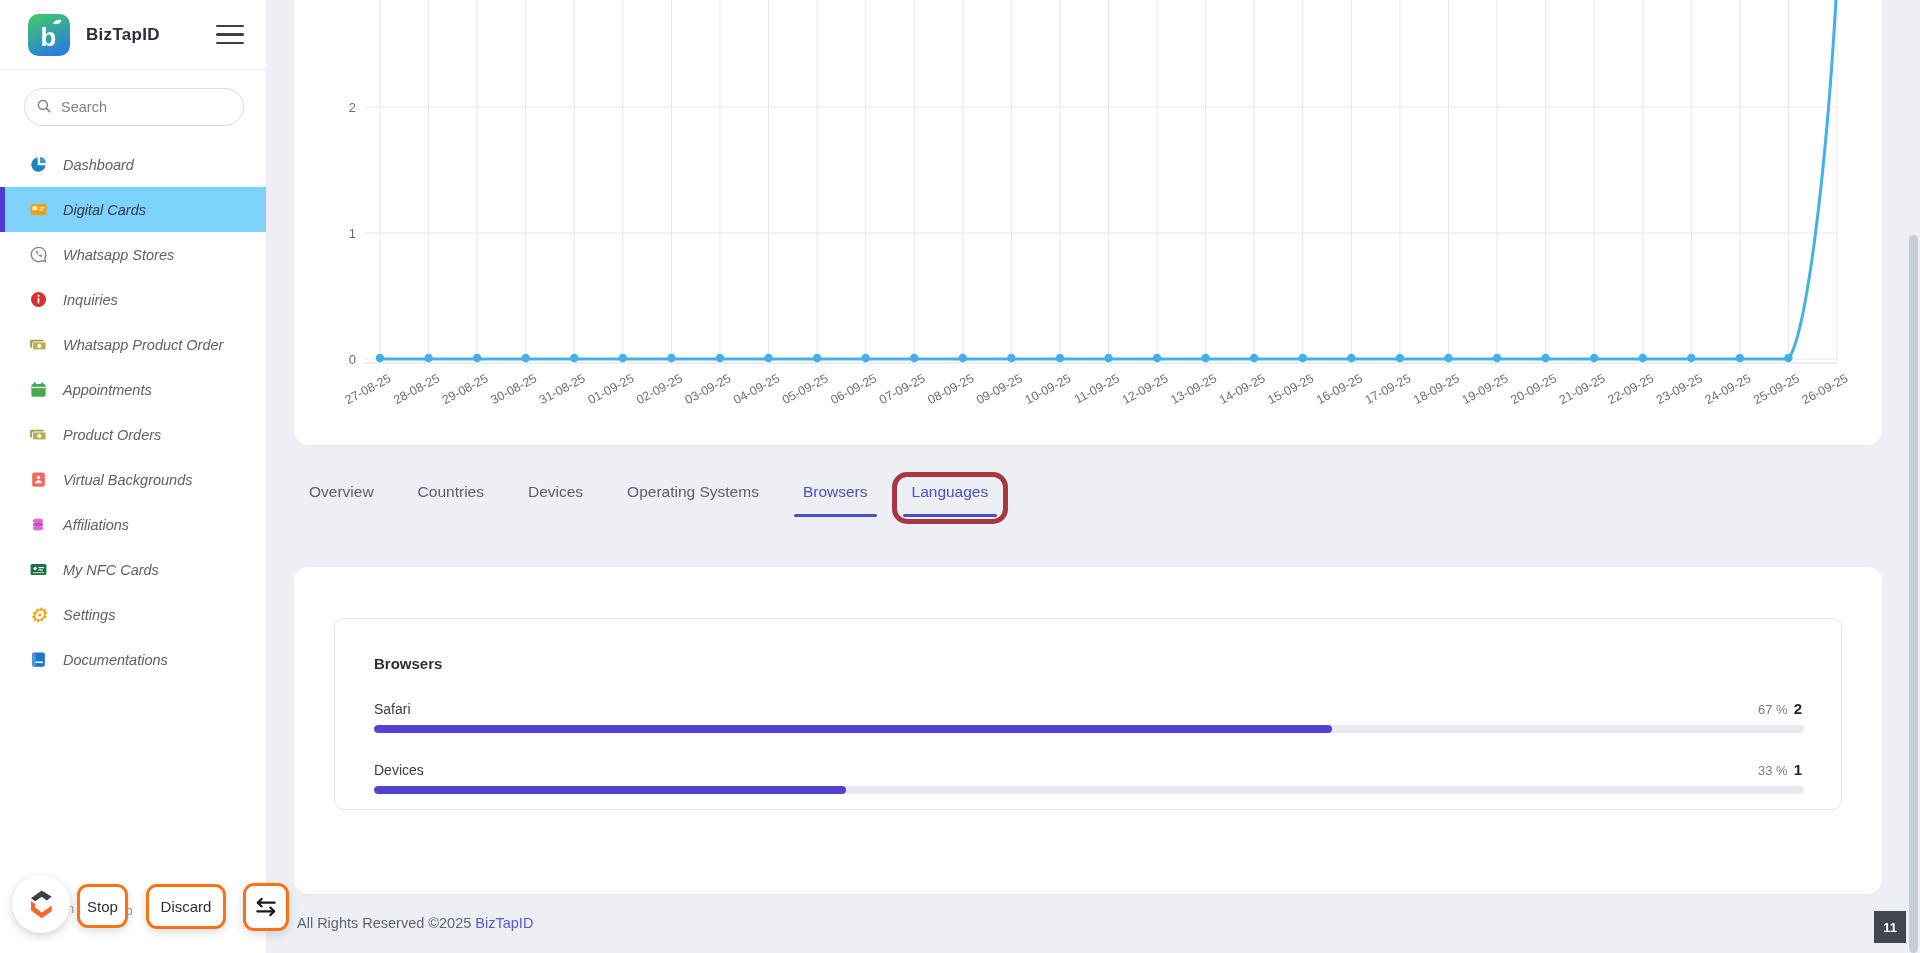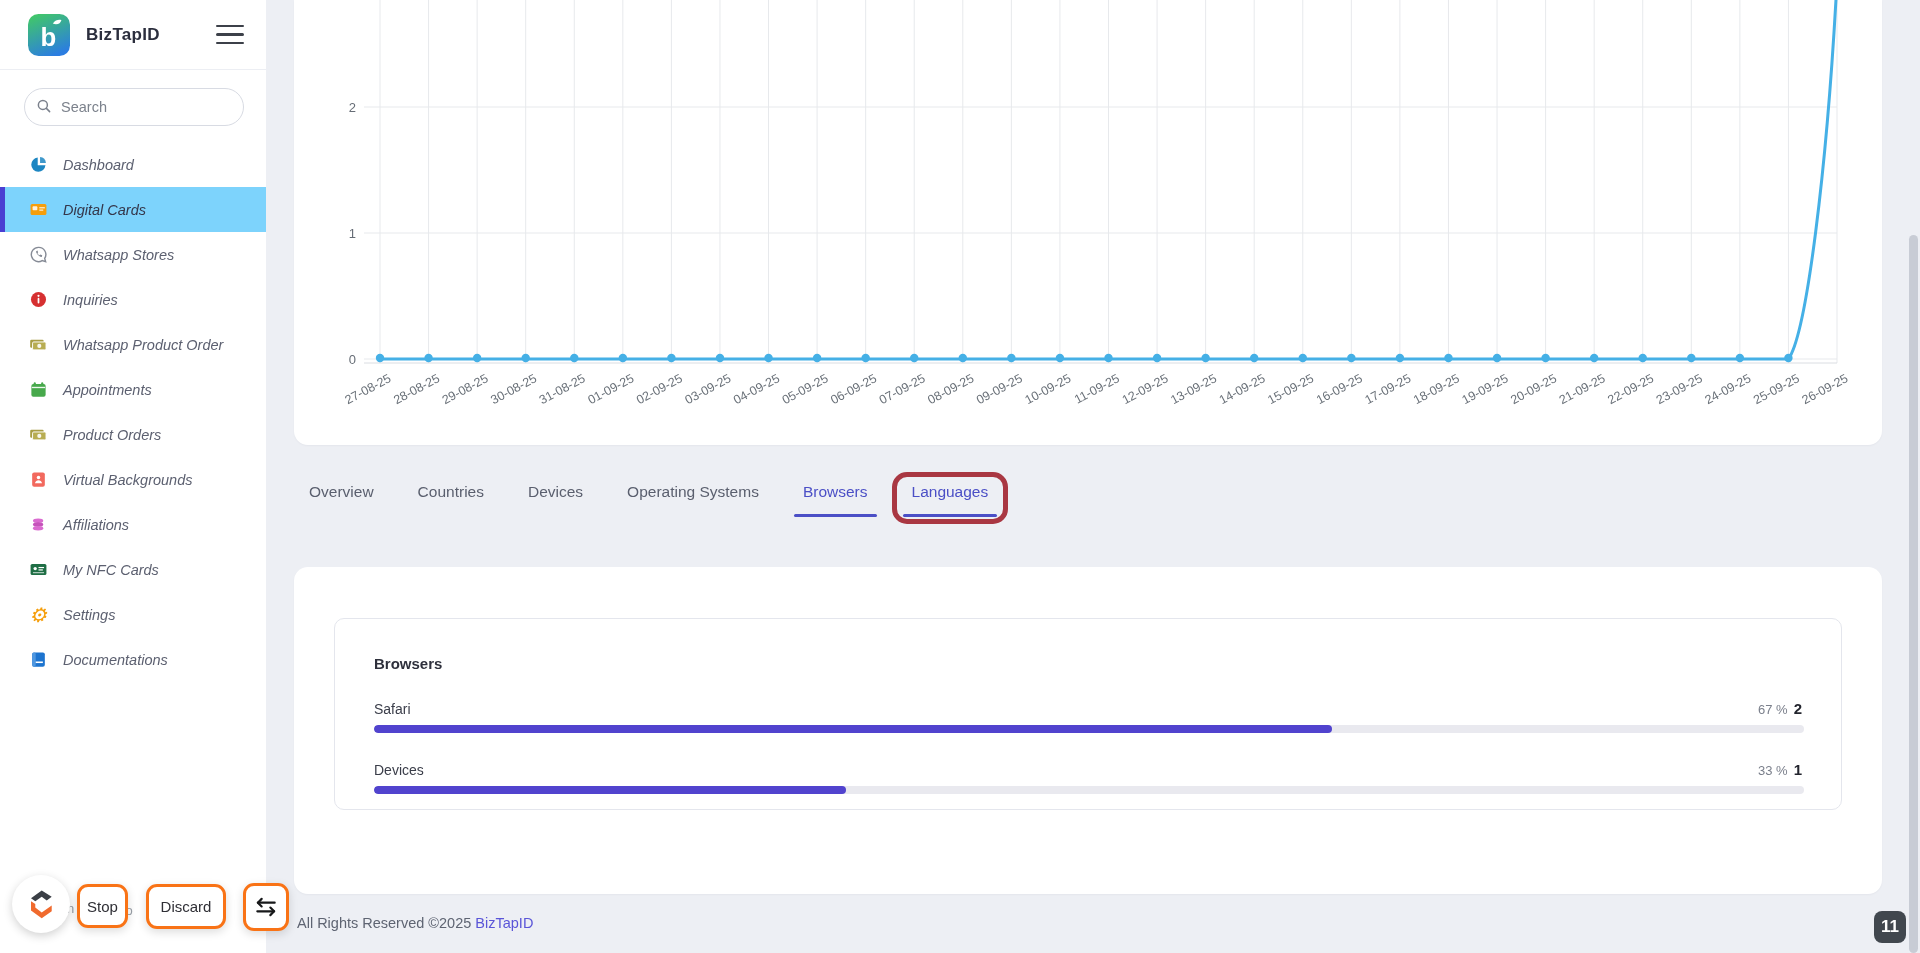--- a/index.html
+++ b/index.html
@@ -71,22 +71,22 @@
   .ov-stop { left:77px; top:884px; width:51px; height:44px; }
   .ov-discard { left:146px; top:884px; width:80px; height:45px; }
   .ov-swap { left:243px; top:883px; width:46px; height:48px; }
   .ov-swap svg { width:26px; height:26px; }
   .ov-frag { position:absolute; z-index:40; font-size:13px; color:#9aa0a8; }
   .frag-1 { left:67px; top:901px; }
   .frag-2 { left:119px; top:903px; }
 
   
   .scroll-thumb { position:absolute; left:1909px; top:235px; width:9px; height:718px; background:#c8ccd5; border-radius:5px; z-index:60; cursor:grab; }
-  .count-badge { position:absolute; left:1874px; top:911px; width:32px; height:32px; background:#41474e; border-radius:8px;
-                 color:#fff; font-size:17px; font-weight:bold; display:flex; align-items:center; justify-content:center; z-index:60; }
+  .count-badge { position:absolute; left:1874px; top:911px; width:32px; height:32px; background:#41474e; border-radius:0;
+                 color:#fff; font-size:13px; font-weight:bold; display:flex; align-items:center; justify-content:center; z-index:60; }
 </style>
 </head>
 <body>
 
 <div id="app">
 
   <aside class="sidebar">
     <div class="sidebar-header">
       <svg class="brand-logo" viewBox="0 0 44 44">
         <defs>

